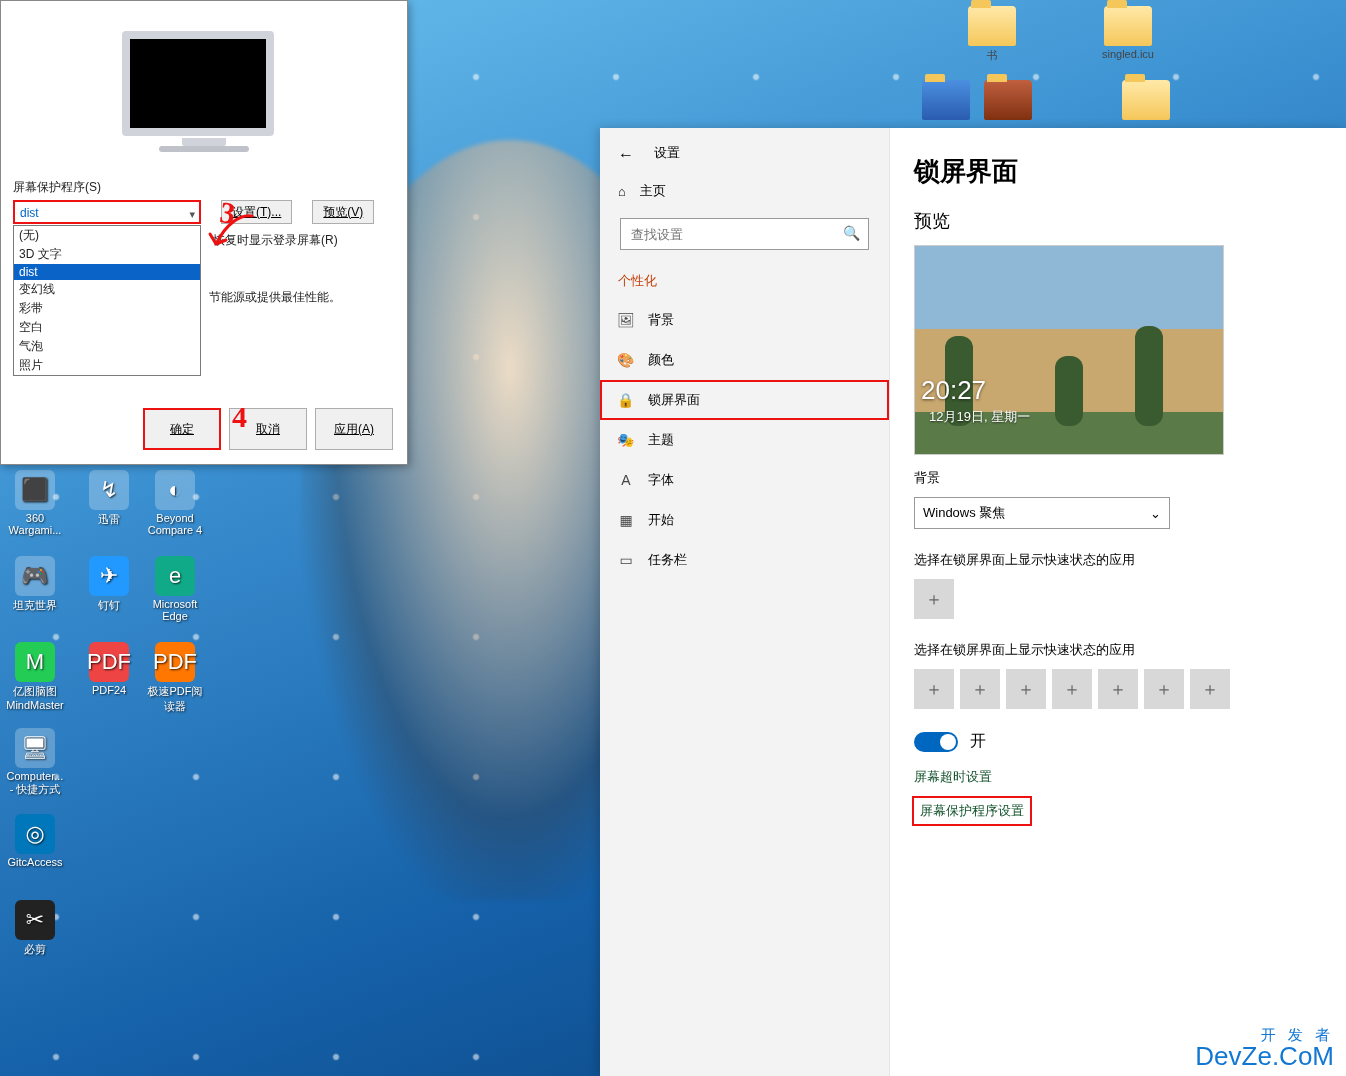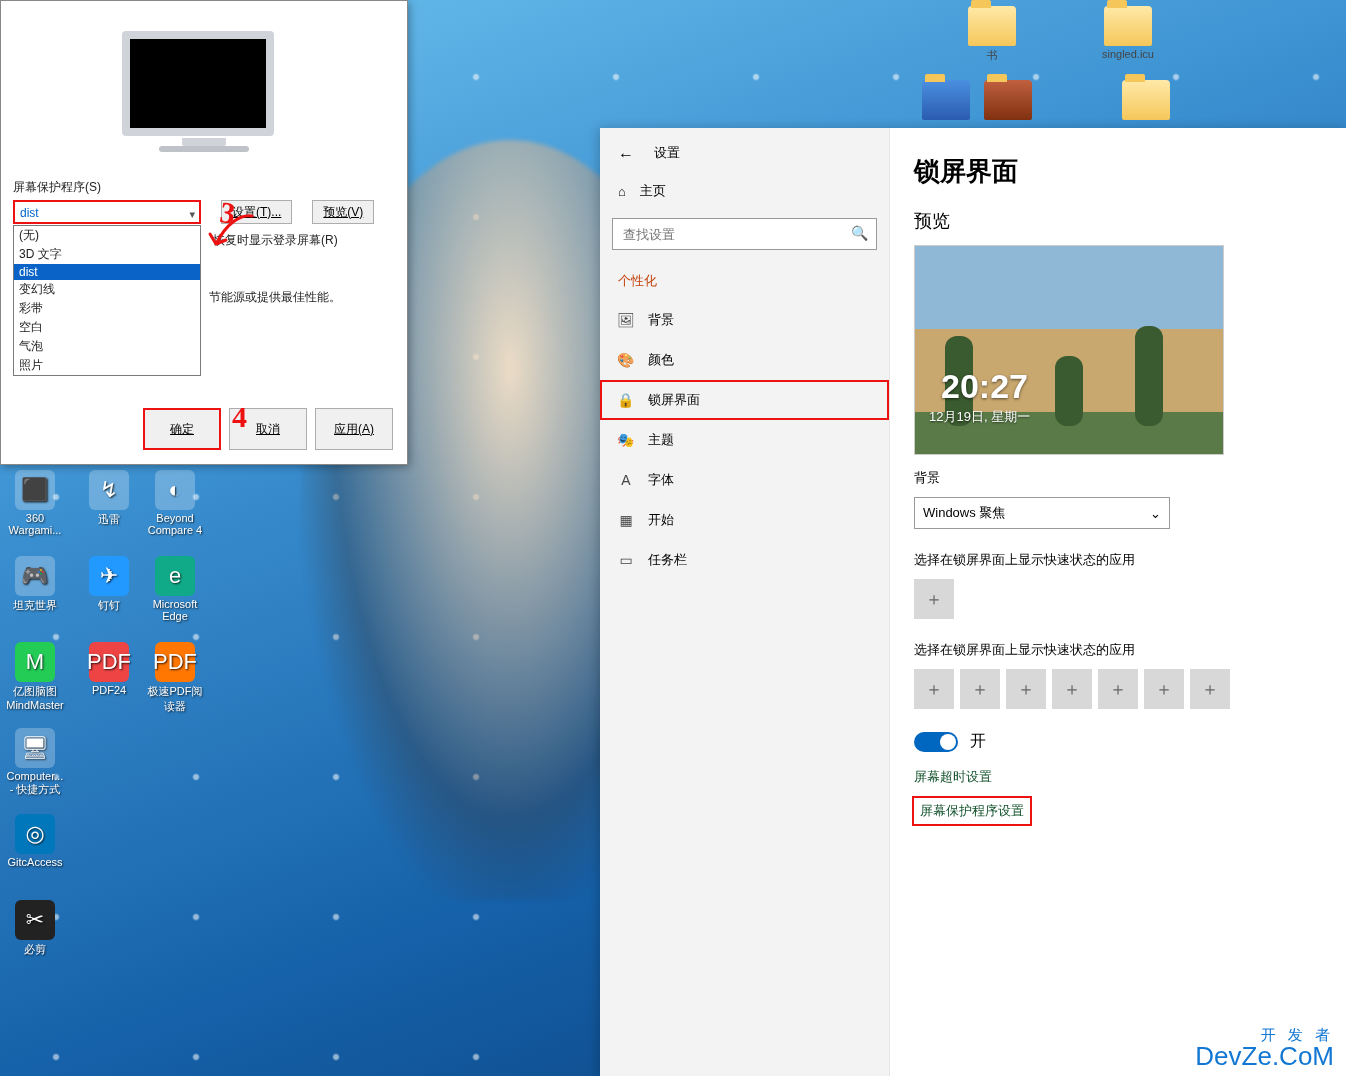--- a/index.html
+++ b/index.html
@@ -49,35 +49,35 @@
 
 
 .anno{position:absolute;color:#e11;font-weight:bold;font-size:30px;font-family:"Comic Sans MS",cursive;}
 
 
 .settings{position:absolute;left:600px;top:128px;right:0;bottom:0;background:#fff;display:flex;box-shadow:-2px 0 10px rgba(0,0,0,.2);}
 .s-nav{width:290px;background:#f3f3f3;border-right:1px solid #e5e5e5;padding:10px 0;}
 .s-top{display:flex;align-items:center;gap:20px;padding:6px 12px 10px 18px;font-size:13px;}
 .s-back{font-size:16px;cursor:pointer;}
 .s-home{display:flex;align-items:center;gap:14px;padding:10px 18px;font-size:13px;cursor:pointer;}
-.s-search{margin:8px 12px 18px;position:relative;border-radius:11px;}
+.s-search{margin:8px 20px 18px;position:relative;border-radius:11px;}
 .s-search input{width:100%;height:32px;border:1px solid #999;background:#fff;padding:0 28px 0 10px;font-size:13px;}
 .s-search .mag{position:absolute;right:8px;top:7px;font-size:14px;color:#666;}
 .s-cat{padding:4px 18px 10px;font-size:13px;color:#c2410c;}
 .nav-item{display:flex;align-items:center;gap:14px;padding:11px 18px;font-size:13px;cursor:pointer;}
 .nav-item.hl{outline:2px solid #e11;outline-offset:-2px;}
 .nav-ic{width:16px;height:16px;display:flex;align-items:center;justify-content:center;font-size:14px;color:#444;}
 .s-main{flex:1;padding:26px 24px;overflow:auto;}
 .s-main h1{font-size:26px;font-weight:600;margin-bottom:20px;}
 .s-main h2{font-size:18px;font-weight:500;margin:8px 0 12px;}
 .preview-img{width:310px;height:210px;background:linear-gradient(#8fb7d6 0 40%,#c9a86f 40% 80%,#5a7a48 80%);position:relative;border:1px solid #ccc;margin-bottom:14px;}
 .preview-img .cactus{position:absolute;bottom:28px;left:30px;width:28px;height:90px;background:#3a5a2f;border-radius:12px;}
 .preview-img .cactus.c2{left:140px;height:70px;}
 .preview-img .cactus.c3{left:220px;height:100px;}
-.preview-img .time{position:absolute;left:26px;bottom:48px;color:#fff;font-size:34px;font-weight:700;text-shadow:0 1px 3px rgba(0,0,0,.6);}
+.preview-img .time{position:absolute;left:6px;bottom:48px;color:#fff;font-size:26px;font-weight:400;text-shadow:0 1px 3px rgba(0,0,0,.6);}
 .preview-img .date{position:absolute;left:14px;bottom:28px;color:#fff;font-size:13px;text-shadow:0 1px 2px rgba(0,0,0,.6);}
 .sel-box{width:256px;height:32px;border:1px solid #999;display:flex;align-items:center;justify-content:space-between;padding:0 8px;font-size:13px;margin-bottom:22px;cursor:pointer;}
 .lbl{font-size:13px;margin-bottom:10px;}
 .apptiles{display:flex;gap:6px;margin-bottom:22px;}
 .apptile{width:40px;height:40px;background:#d8d8d8;display:flex;align-items:center;justify-content:center;font-size:18px;color:#666;cursor:pointer;}
 .toggle-row{display:flex;align-items:center;gap:12px;margin-bottom:16px;}
 .toggle{width:44px;height:20px;border-radius:10px;background:#0067c0;position:relative;cursor:pointer;}
 .toggle::after{content:"";position:absolute;right:2px;top:2px;width:16px;height:16px;background:#fff;border-radius:50%;}
 .link{color:#14532d;font-size:13px;cursor:pointer;margin-bottom:12px;}
 .link.boxed{display:inline-block;padding:4px 6px;outline:2px solid #e11;}

